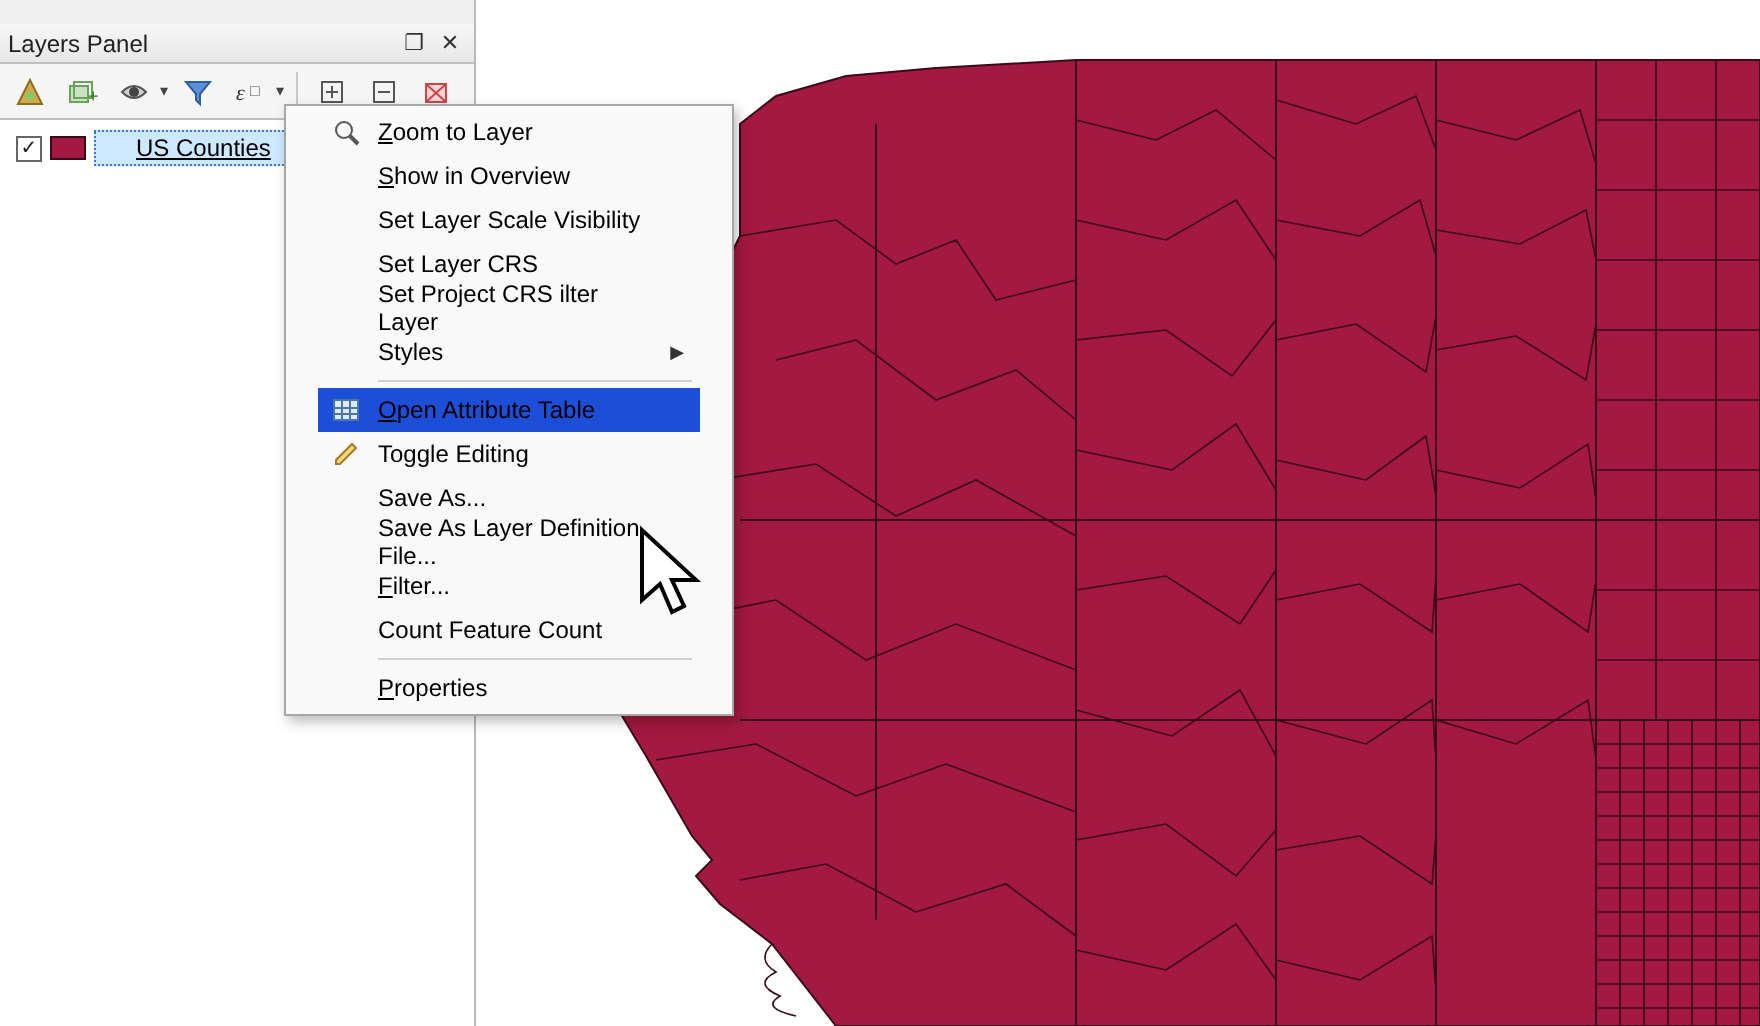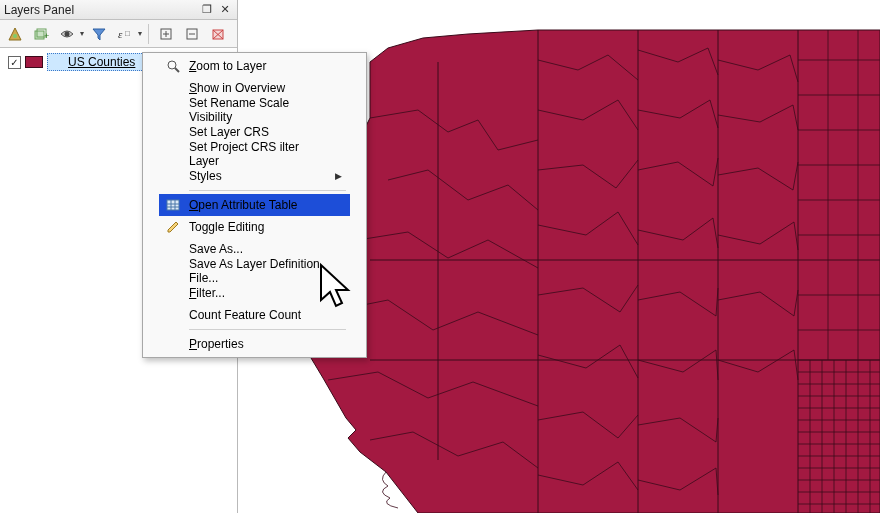--- a/index.html
+++ b/index.html
@@ -15,21 +15,21 @@
     position: absolute; left: 0; top: 0; width: 238px; height: 513px;
     background: #f0f0f0;
     border-right: 1px solid #b9b9b9;
     display: flex; flex-direction: column;
   }
   .panel-header {
     height: 20px; line-height: 20px;
     padding: 0 4px;
     background: linear-gradient(#f7f7f7,#e7e7e7);
     border-bottom: 1px solid #c0c0c0;
-    display: flex; align-items: center;
+    display: flex; align-items: center; margin-top: 12px;
   }
   .panel-title { flex: 1; font-size: 12px; color: #222; }
   .hdr-btn {
     width: 16px; height: 16px; margin-left: 2px;
     display: flex; align-items: center; justify-content: center;
     color: #333; font-size: 11px;
     background: transparent; border: none; cursor: pointer;
   }
   .toolbar {
     height: 28px; padding: 2px 4px;
@@ -254,21 +254,21 @@
         </svg>
       </span>
       <span><span class="u">Z</span>oom to Layer</span>
     </div>
     <div class="ctx-item">
       <span class="ctx-icon"></span>
       <span><span class="u">S</span>how in Overview</span>
     </div>
     <div class="ctx-item">
       <span class="ctx-icon"></span>
-      <span>Set Rename Scale Visibility</span>
+      <span>Set Layer Scale Visibility</span>
     </div>
     <div class="ctx-item">
       <span class="ctx-icon"></span>
       <span>Set Layer CRS</span>
     </div>
     <div class="ctx-item">
       <span class="ctx-icon"></span>
       <span>Set Project CRS ilter Layer</span>
     </div>
     <div class="ctx-item">

